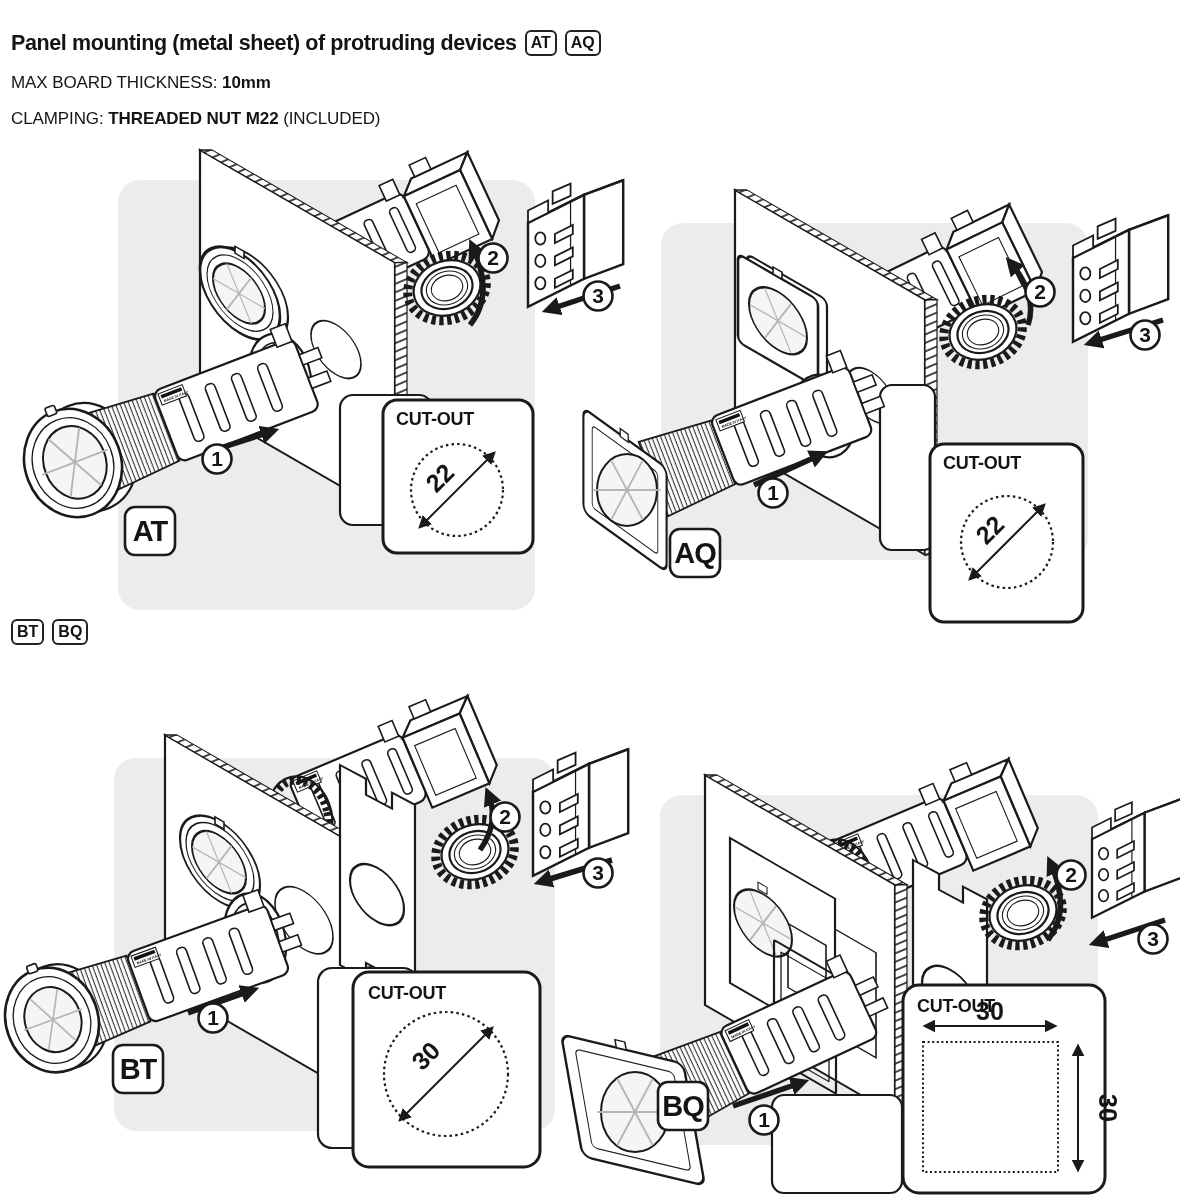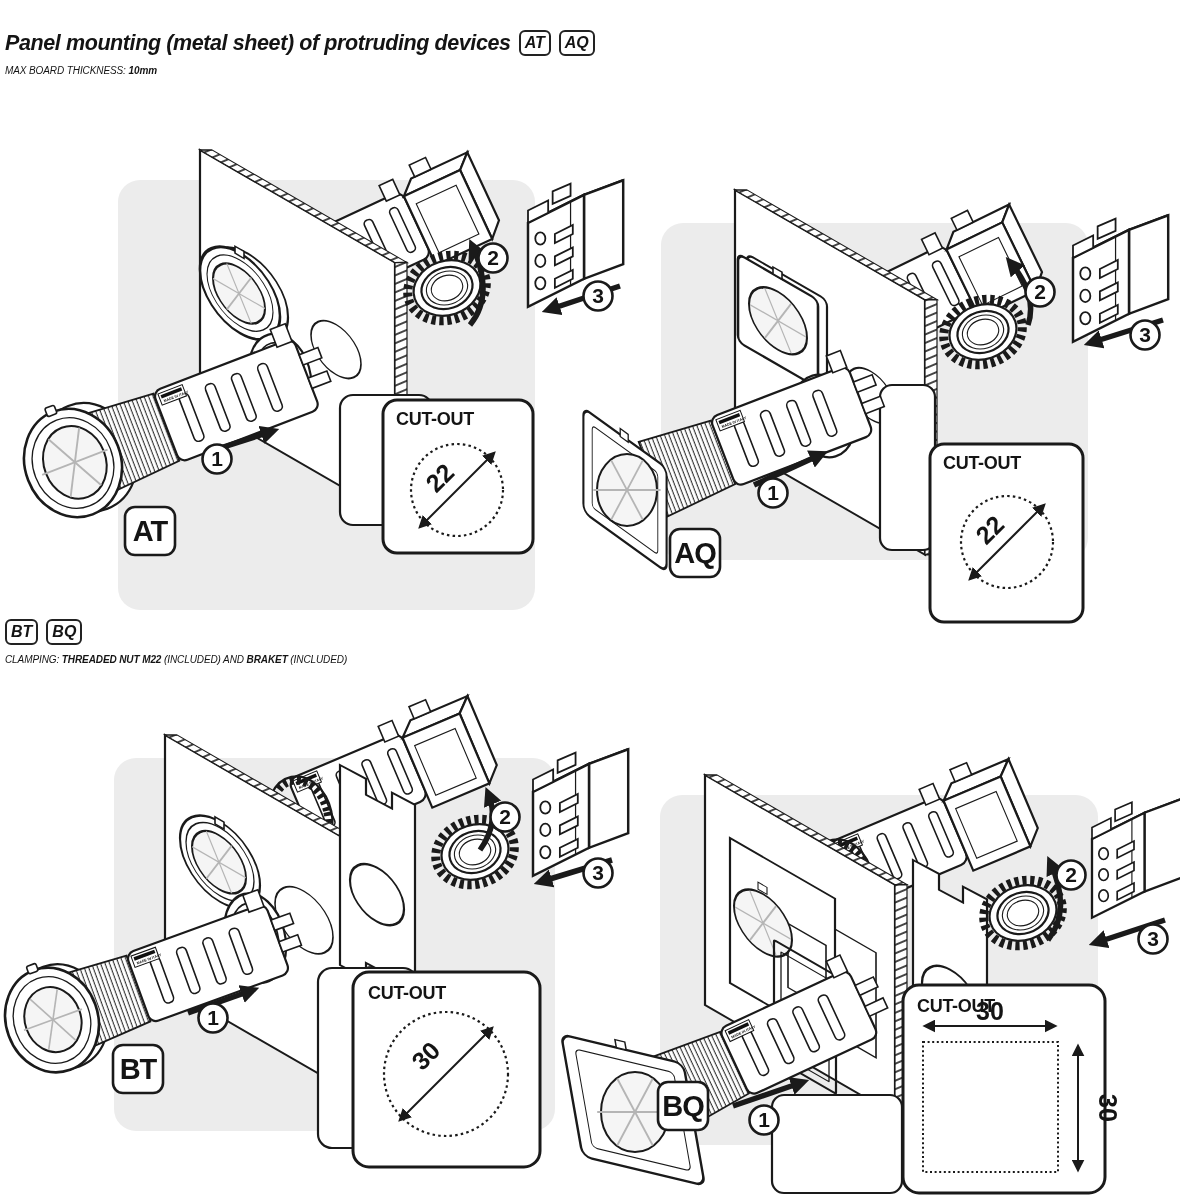--- a/index.html
+++ b/index.html
@@ -1,24 +1,24 @@
 <!DOCTYPE html>
 <html><head>
 <meta charset="utf-8">
 <style>
   html,body{margin:0;padding:0;background:#fff;}
   .page{position:relative;width:1180px;height:1200px;background:#fff;overflow:hidden;
         font-family:"Liberation Sans",sans-serif;color:#141414;}
-  .sec-header{position:absolute;left:5px;font-style:italic;}
+  .sec-header{position:absolute;left:11px;}
   #h1{top:30px;} #h2{top:619px;}
   .title-row{display:flex;align-items:center;gap:8px;}
   .title-row h1{font-size:21.5px;font-weight:700;margin:0;letter-spacing:-0.4px;white-space:nowrap;}
   .hbadge{display:inline-block;border:2px solid #222;border-radius:6px;font-weight:700;
           font-size:16px;line-height:1.15;padding:2px 4px;background:#fff;}
-  .meta{font-size:10px;line-height:18px;margin-top:6px;letter-spacing:-0.1px;}
+  .meta{font-size:17px;line-height:18px;margin-top:18px;letter-spacing:-0.1px;}
   .meta b{font-weight:700;}
   svg.diag{position:absolute;overflow:visible;}
   svg text{font-family:"Liberation Sans",sans-serif;fill:#141414;}
   
   .f{fill:#fff;stroke:#1a1a1a;}
   .n{fill:none;stroke:#1a1a1a;}
   .sw1{stroke-width:1.1;} .sw12{stroke-width:1.3;} .sw15{stroke-width:1.6;}
   .sw2{stroke-width:2.2;} .sw25{stroke-width:2.6;} .sw3{stroke-width:3;}
   .lens{fill:#f5f5f5;stroke:#1a1a1a;stroke-width:2;}
   .arrow{fill:none;stroke:#1a1a1a;stroke-width:5.5;}
@@ -146,28 +146,28 @@
     </defs>
   </svg>
 
   <header class="sec-header" id="h1">
     <div class="title-row">
       <h1>Panel mounting (metal sheet) of protruding devices</h1>
       <span class="hbadge">AT</span>
       <span class="hbadge">AQ</span>
     </div>
     <div class="meta"><span>MAX BOARD THICKNESS:</span> <b>10mm</b></div>
+    <div class="meta"><span>CLAMPING:</span> <b>THREADED NUT M22</b><span> (INCLUDED)</span></div>
   </header>
 
   <header class="sec-header" id="h2">
     <div class="title-row">
       <span class="hbadge">BT</span>
       <span class="hbadge">BQ</span>
     </div>
-    <div class="meta"><span>CLAMPING:</span> <b>THREADED NUT M22</b><span> (INCLUDED) AND </span><b>BRAKET</b><span> (INCLUDED)</span></div>
   </header>
 
   <svg class="diag" id="svg-at" style="left:20px;top:120px" width="620" height="500" viewBox="0 0 620 500">
     <rect x="98" y="60" width="417" height="430" rx="22" class="bgrect"></rect>
     <use href="#rearB" transform="translate(286,155) rotate(-25)"></use>
     <g transform="translate(180,30) skewY(30)">
       <rect x="0" y="0" width="195" height="255" class="f sw2"></rect>
       <polygon points="0,0 195,0 207,-7 12,-7" class="hatchf"></polygon>
       <polygon points="195,0 207,-7 207,248 195,255" class="hatchf"></polygon>
       <g>

